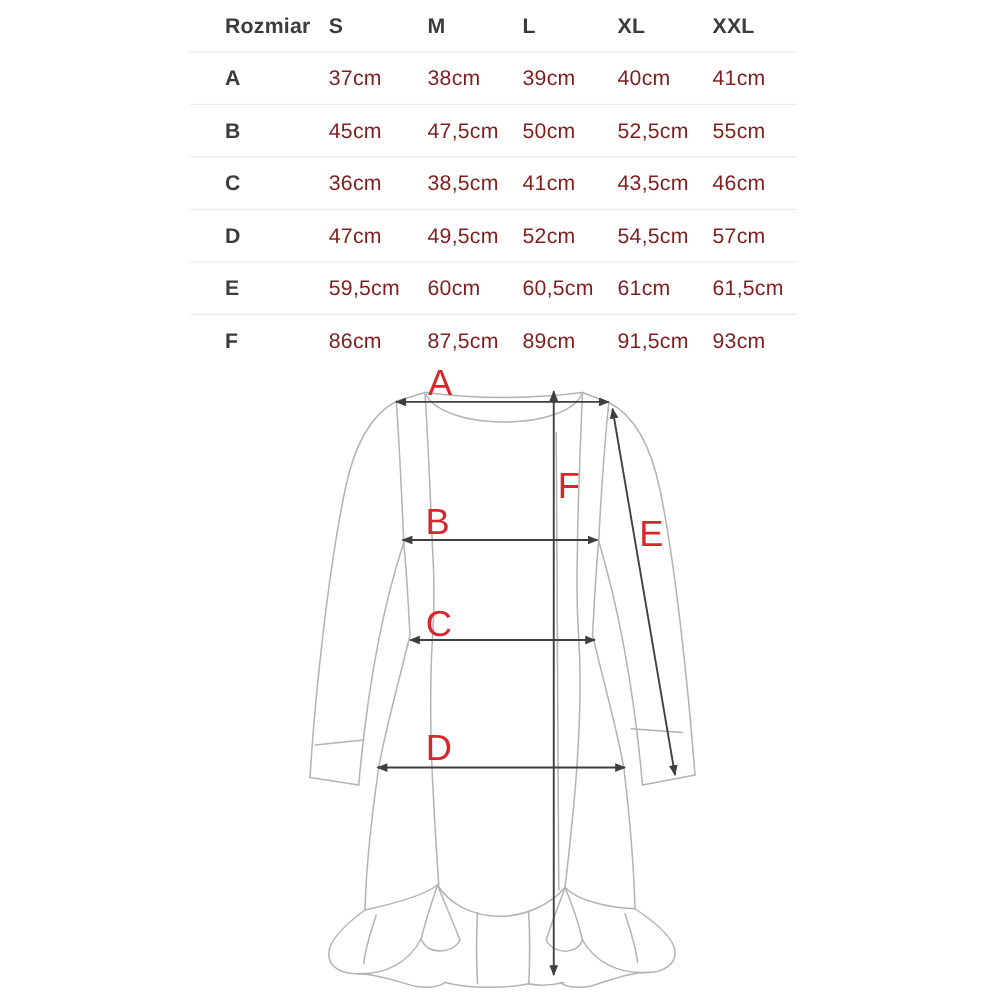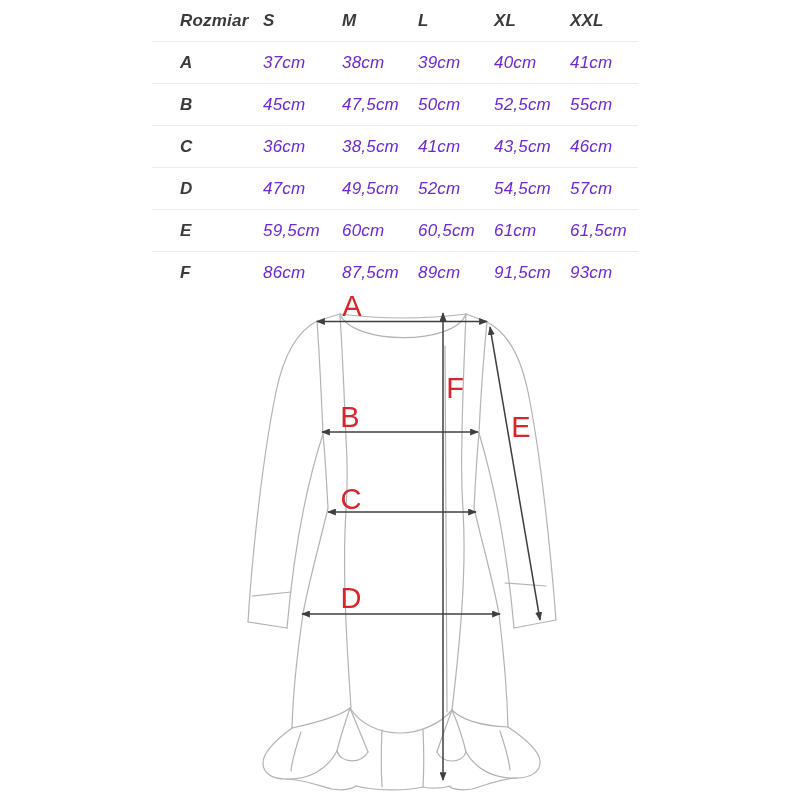--- a/index.html
+++ b/index.html
@@ -1,26 +1,26 @@
 <!DOCTYPE html>
 <html><head>
 <meta charset="utf-8">
 <style>
   html,body{margin:0;padding:0;background:#fff;}
   .page{position:relative;width:800px;height:800px;background:#ffffff;overflow:hidden;
         font-family:"Liberation Sans",sans-serif;}
   
-  .size-table{position:absolute;left:152px;top:0;width:486px;font-style:italic;}
+  .size-table{position:absolute;left:152px;top:0;width:486px;}
   .trow{display:grid;grid-template-columns:83px 79px 76px 76px 76px 68px;
         height:41px;align-items:center;padding-left:28px;
         border-bottom:1px solid #ececec;}
   .trow.last{border-bottom:none;}
   .cell{font-size:17px;letter-spacing:.2px;white-space:nowrap;}
   .cell.label{font-weight:bold;color:#3b3b3b;}
-  .cell.val{color:#6d28d9;}
+  .cell.val{color:#7f1d1d;}
   
   .dress-wrap{position:absolute;left:0;top:290px;width:800px;height:510px;}
   .dress-wrap svg{display:block;width:800px;height:510px;}
   .dress-wrap text{font-family:"Liberation Sans",sans-serif;font-size:29px;}
 </style>
 </head>
 <body>
 
 <div class="page">
 

